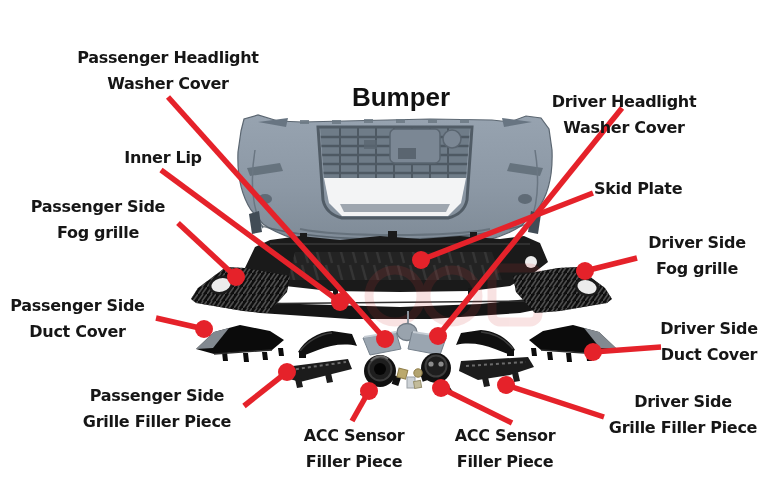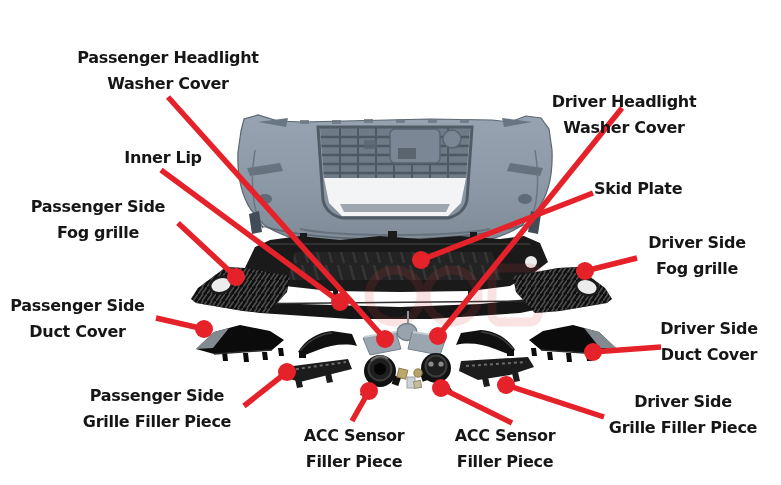--- a/index.html
+++ b/index.html
@@ -233,20 +233,21 @@
       <circle cx="585" cy="271" r="9"></circle>
       <circle cx="204" cy="329" r="9"></circle>
       <circle cx="593" cy="352" r="9"></circle>
       <circle cx="287" cy="372" r="9"></circle>
       <circle cx="506" cy="385" r="9"></circle>
       <circle cx="369" cy="391" r="9"></circle>
       <circle cx="441" cy="388" r="9"></circle>
     </g>
   </svg>
 
+  <div id="title">Bumper</div>
 
   <div class="lbl" id="lbl-phwc">
     <span>Passenger Headlight</span>
     <span>Washer Cover</span>
   </div>
   <div class="lbl" id="lbl-dhwc">
     <span>Driver Headlight</span>
     <span>Washer Cover</span>
   </div>
   <div class="lbl" id="lbl-skid">

